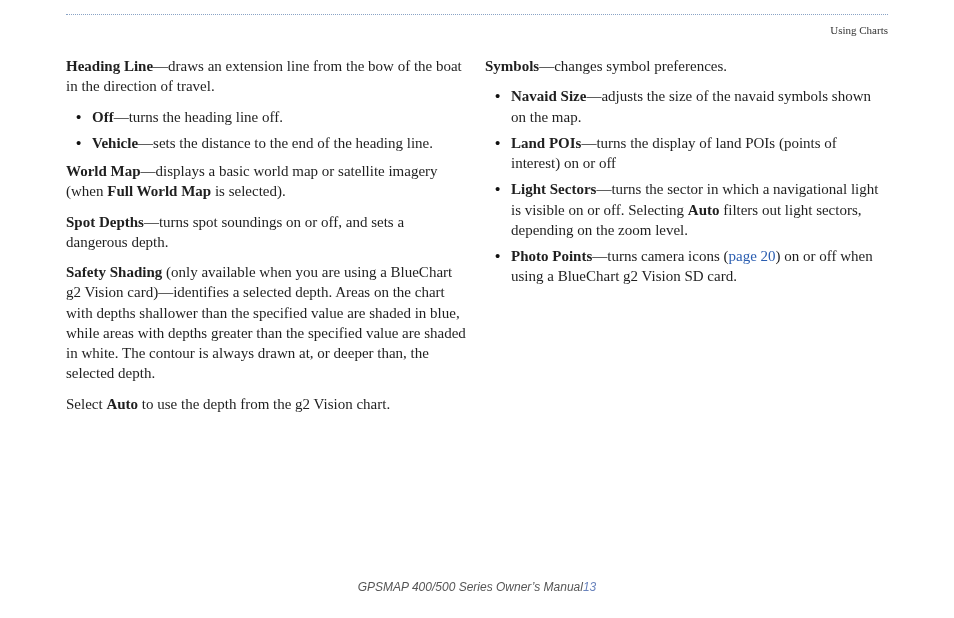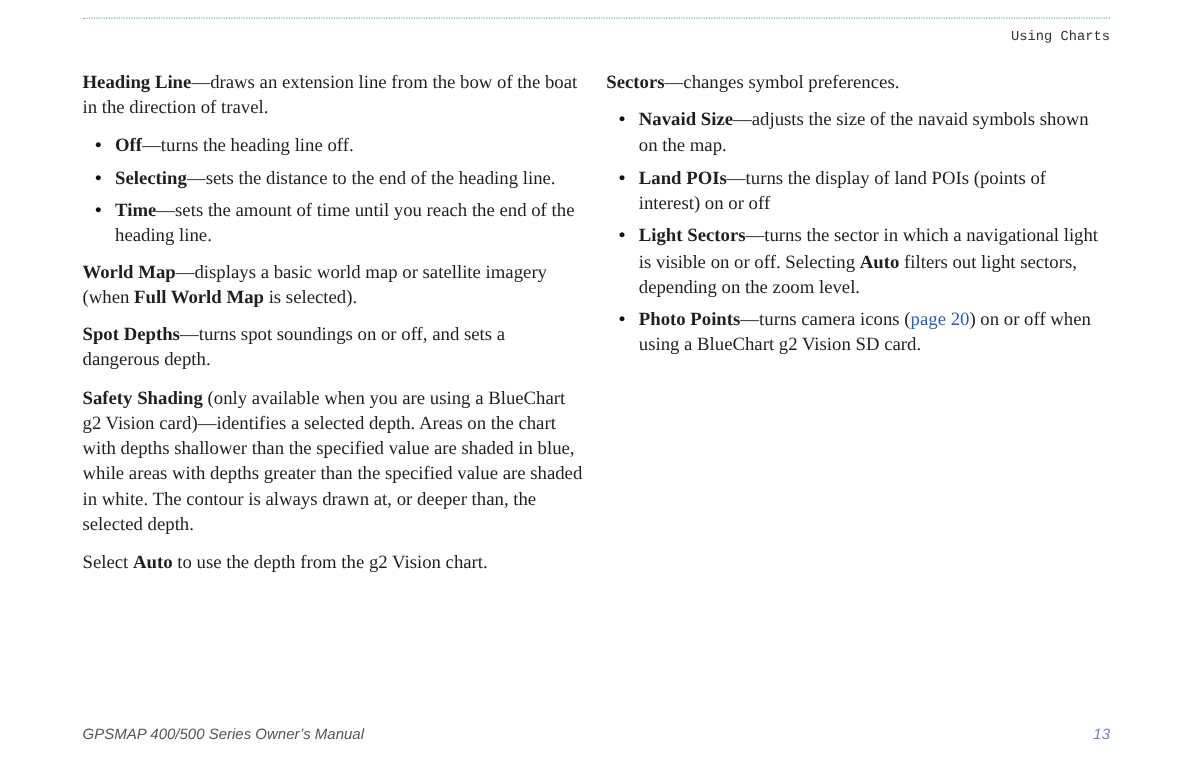--- a/index.html
+++ b/index.html
@@ -15,21 +15,21 @@
       top: 14px;
       left: 66px;
       right: 66px;
       height: 0;
       border-top: 1px dotted #8aa3c5;
     }
     .section-label {
       position: absolute;
       top: 24px;
       right: 66px;
-      font-family: Liberation Mono, monospace;
+      font-family: Liberation Serif, serif;
       font-size: 11px;
       color: #333;
     }
     .cols {
       display: flex;
       gap: 16px;
       margin-top: 34px;
     }
     .col {
       flex: 1 1 0;
@@ -58,21 +58,21 @@
       color: #111;
     }
     .b { font-weight: bold; }
     .link { color: #2a5db0; text-align: right; }
     .footer {
       position: absolute;
       bottom: 24px;
       left: 66px;
       right: 66px;
       display: flex;
-      justify-content: space-between;
+      justify-content: center;
       font-family: Arial, Helvetica, sans-serif;
       font-style: italic;
       font-size: 12px;
       color: #555;
     }
     .footer .pgnum { color: #6a84bd; font-style: italic; }
   </style>
 </head>
 <body>
 
@@ -86,24 +86,21 @@
 
       <p class="para">
         <span class="b">Heading Line</span><span>—</span><span>draws an extension line from the bow of the boat in the direction of travel.</span>
       </p>
 
       <ul class="bullets">
         <li>
           <span class="b">Off</span><span>—</span><span>turns the heading line off.</span>
         </li>
         <li>
-          <span class="b">Selecting</span><span>—</span><span>sets the distance to the end of the heading line.</span>
-        </li>
-        <li>
-          <span class="b">Time</span><span>—</span><span>sets the amount of time until you reach the end of the heading line.</span>
+          <span class="b">Vehicle</span><span>—</span><span>sets the distance to the end of the heading line.</span>
         </li>
       </ul>
 
       <p class="para">
         <span class="b">World Map</span><span>—</span><span>displays a basic world map or satellite imagery (when </span><span class="b">Full World Map</span><span> is selected).</span>
       </p>
 
       <p class="para">
         <span class="b">Spot Depths</span><span>—</span><span>turns spot soundings on or off, and sets a dangerous depth.</span>
       </p>
@@ -114,21 +111,21 @@
 
       <p class="para">
         <span>Select </span><span class="b">Auto</span><span> to use the depth from the g2 Vision chart.</span>
       </p>
 
     </div>
 
     <div class="col">
 
       <p class="para">
-        <span class="b">Sectors</span><span>—</span><span>changes symbol preferences.</span>
+        <span class="b">Symbols</span><span>—</span><span>changes symbol preferences.</span>
       </p>
 
       <ul class="bullets">
         <li>
           <span class="b">Navaid Size</span><span>—</span><span>adjusts the size of the navaid symbols shown on the map.</span>
         </li>
         <li>
           <span class="b">Land POIs</span><span>—</span><span>turns the display of land POIs (points of interest) on or off</span>
         </li>
         <li>

